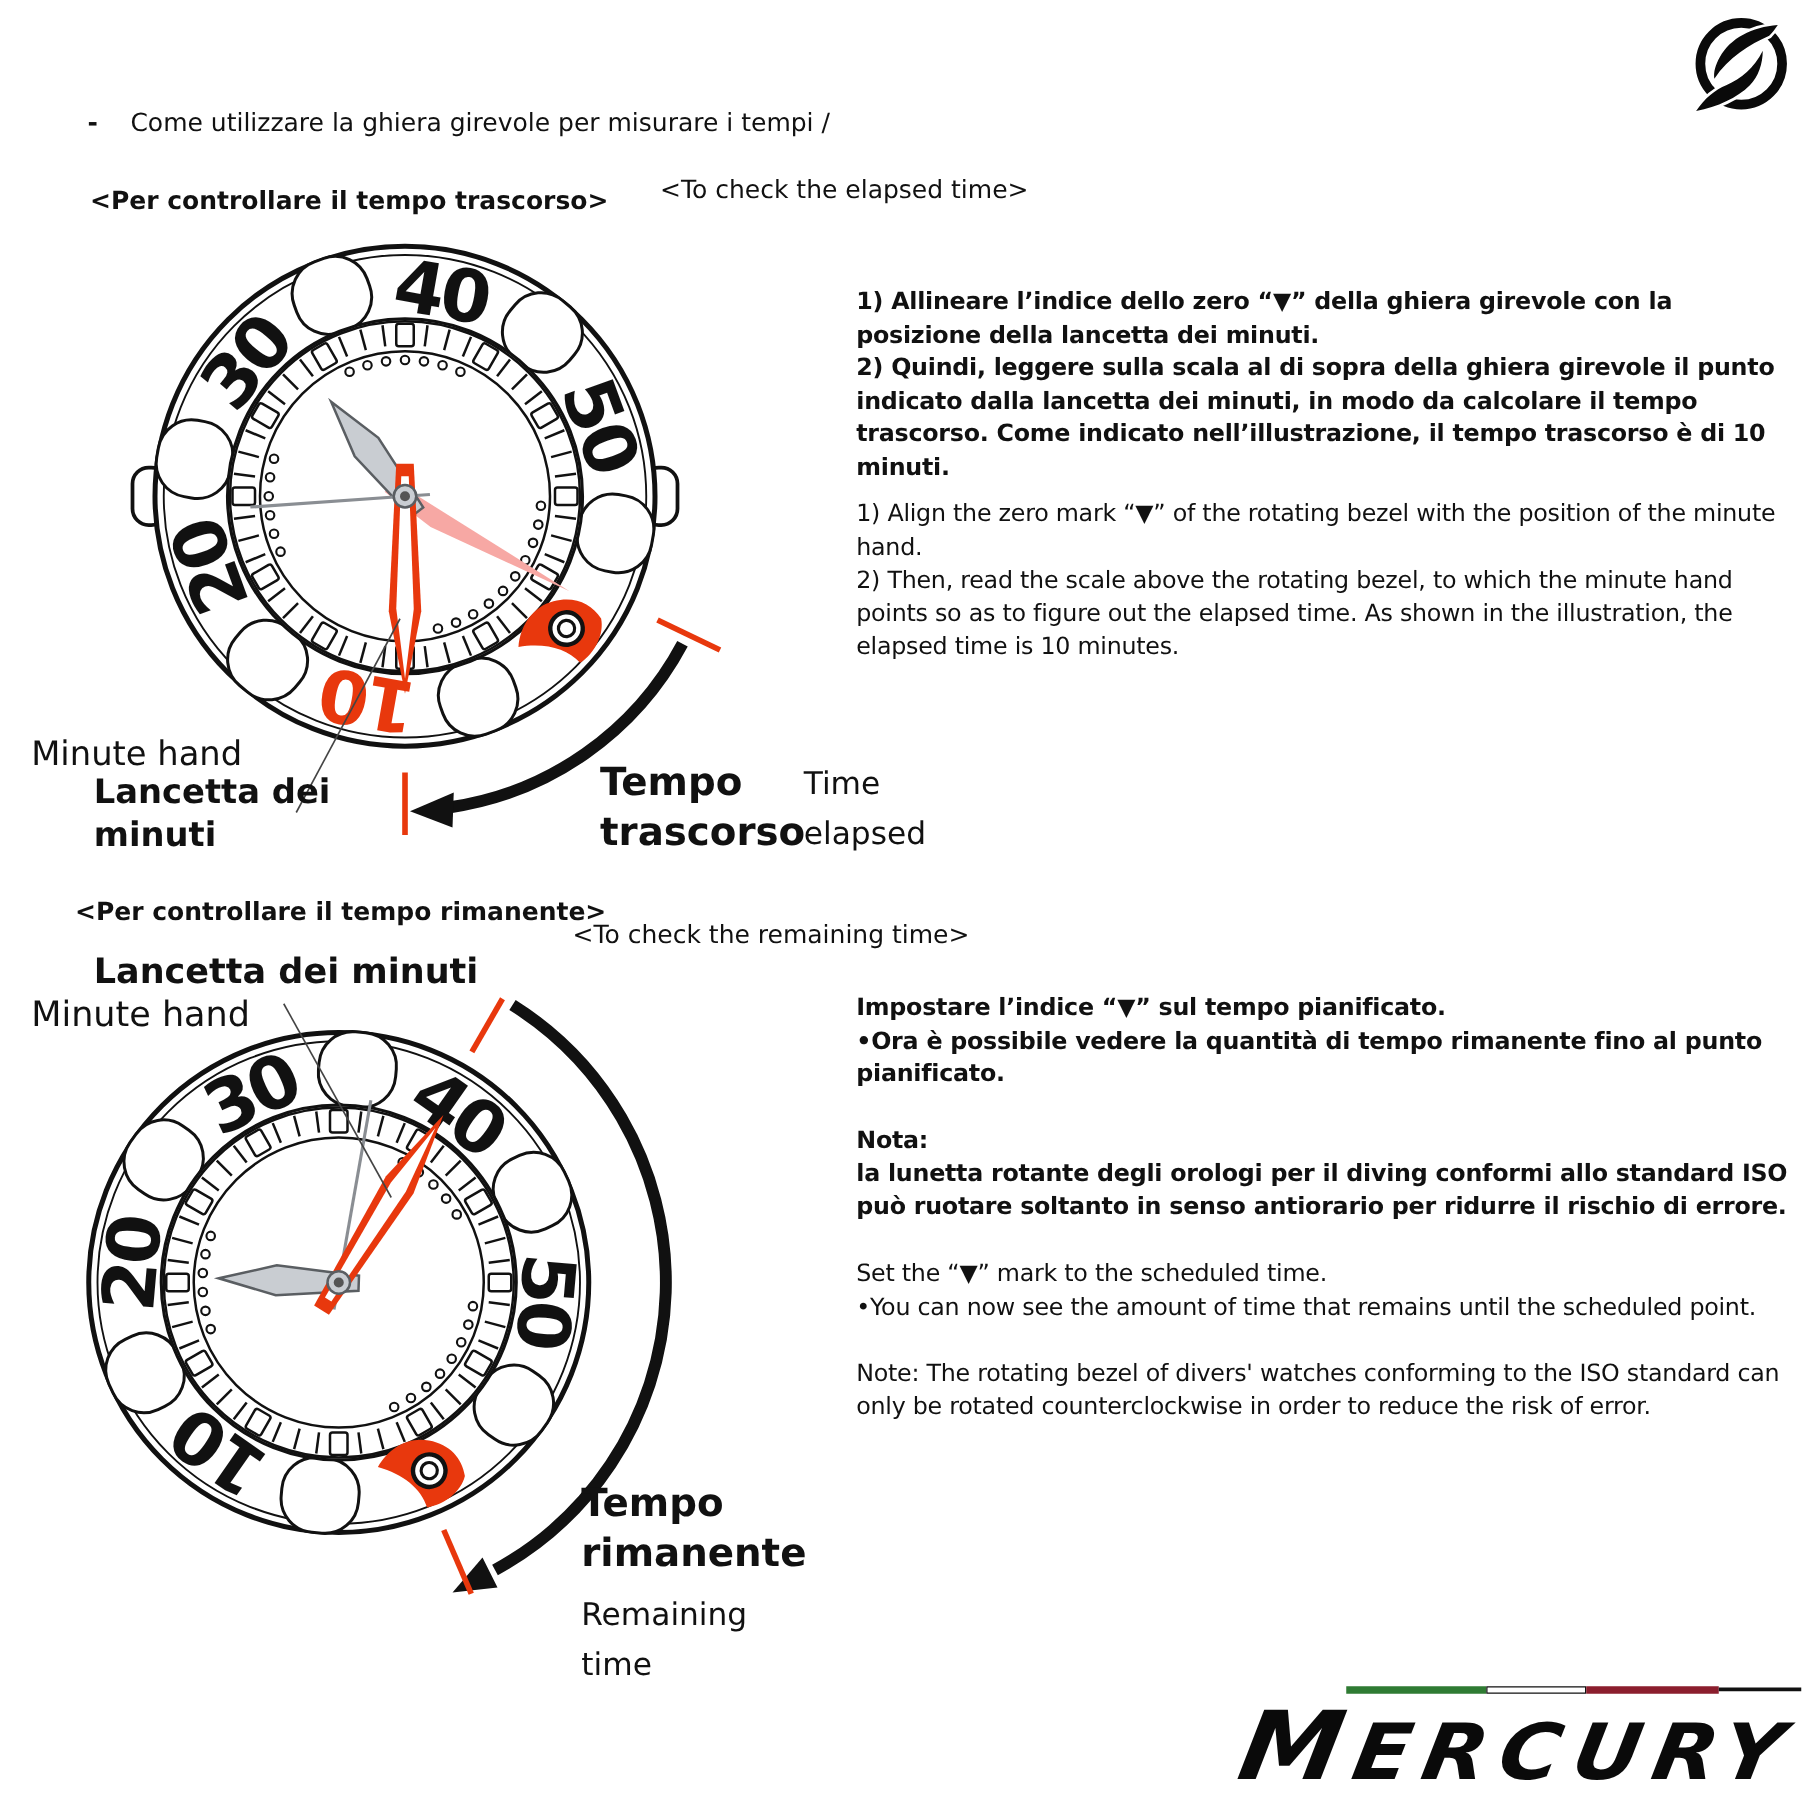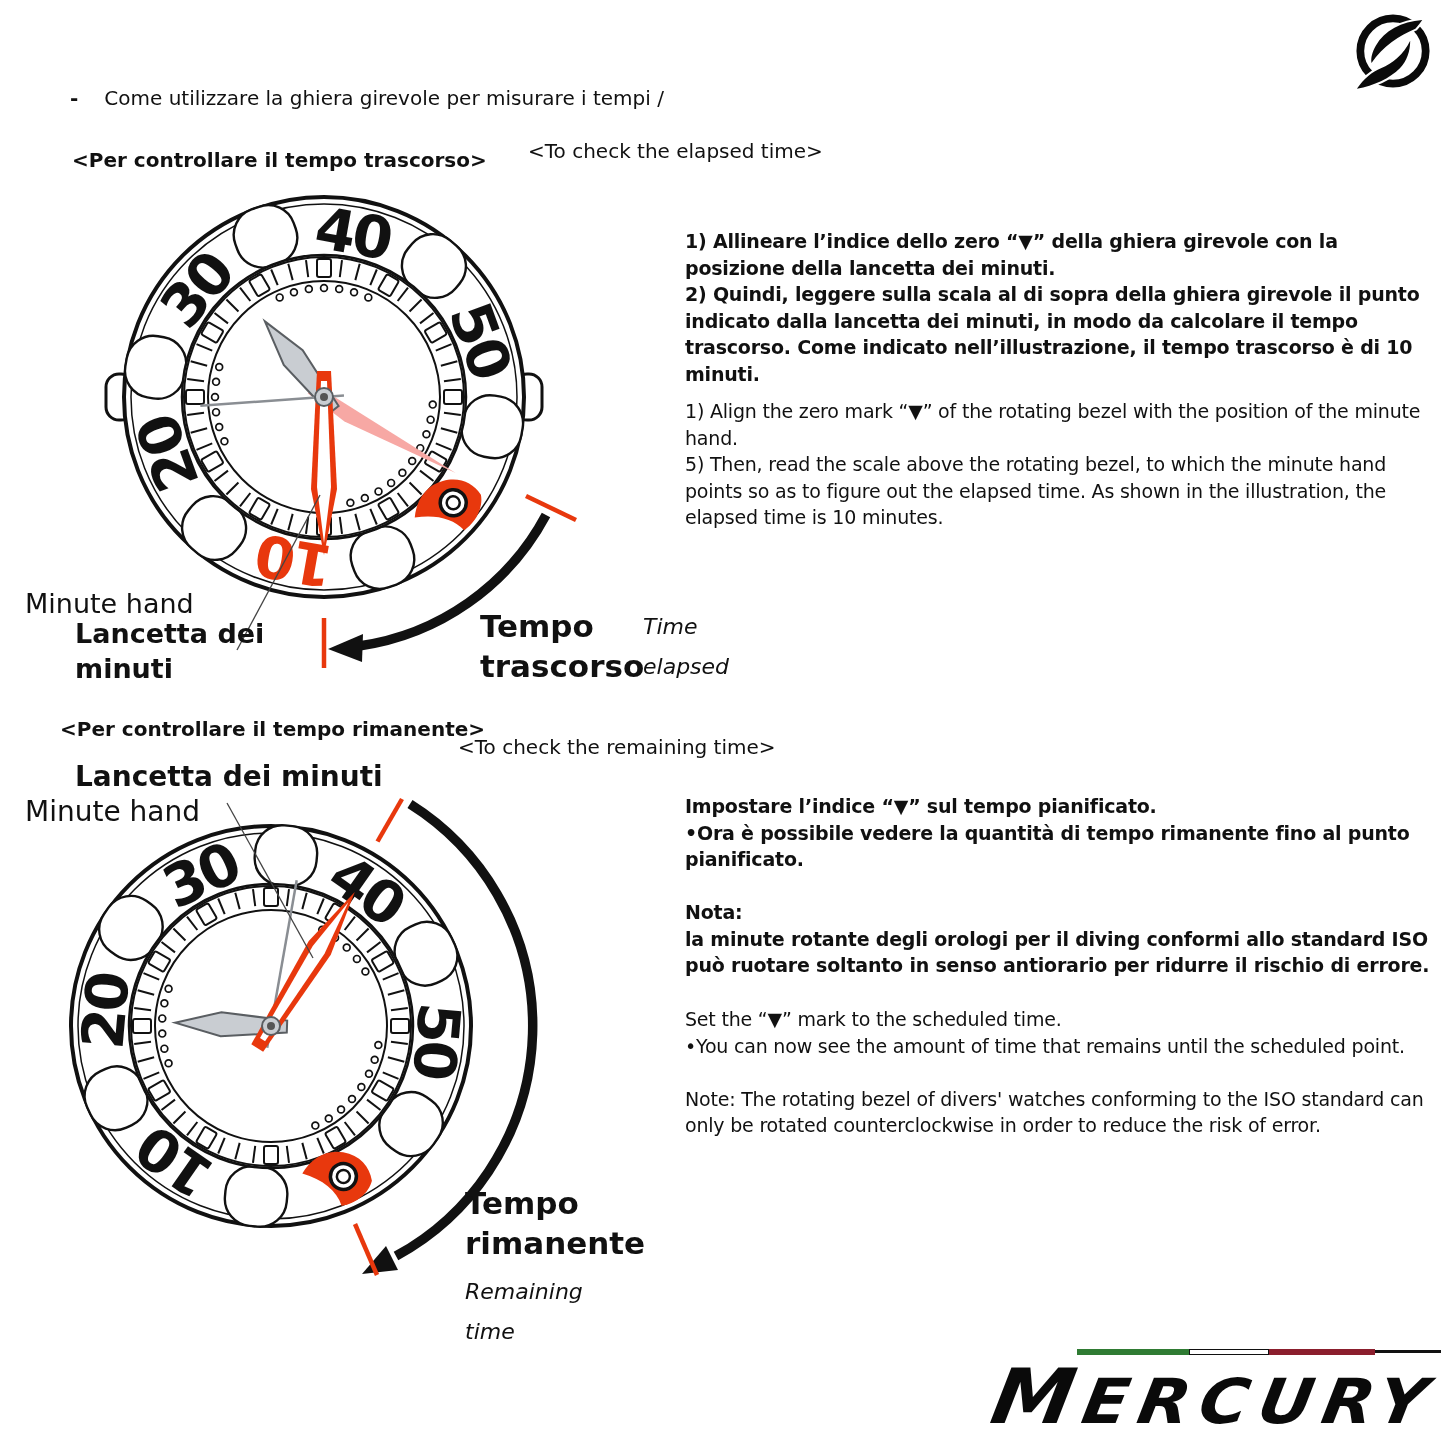--- a/index.html
+++ b/index.html
@@ -14,21 +14,21 @@
   #hdr .it{font-weight:normal;}
   #hdr .en{font-weight:normal;margin-left:9px;}
   .sechead-it{font-size:20px;font-weight:bold;}
   .sechead-en{font-size:20px;}
   
   .colblock{left:685px;width:745px;font-size:19px;line-height:26.5px;letter-spacing:-0.2px;}
   
   .lbl{font-size:27px;line-height:35px;}
   .lblb{font-size:27px;font-weight:bold;line-height:35px;}
   .biglbl{font-size:31px;font-weight:bold;line-height:40px;}
-  .biglbl-r{font-size:22px;line-height:40px;font-style:italic;}
+  .biglbl-r{font-size:25px;line-height:40px;}
   svg{position:absolute;}
   .case{fill:#fff;stroke:#111;}
   .lobe{fill:#fff;stroke:#111;stroke-width:2.4;}
   .bz{font-family:"DejaVu Sans","Liberation Sans",sans-serif;font-weight:bold;
       font-size:58px;letter-spacing:-3px;fill:#111;text-anchor:middle;}
   .redtick{stroke:#e8380d;stroke-width:4.5;}
   .leader{stroke:#444;stroke-width:1.3;}
   .arrow{fill:none;stroke:#111;stroke-width:9.5;}
   
   #mercury{left:985px;top:1342px;width:460px;height:95px;}
@@ -192,21 +192,21 @@
 <div class="abs lblb pre" style="left:75px;top:616px;">Lancetta dei
 minuti</div>
 <div class="abs biglbl pre" style="left:480px;top:606px;">Tempo
 trascorso</div>
 <div class="abs biglbl-r pre" style="left:643px;top:607px;">Time
 elapsed</div>
 
 <div class="abs colblock pre b" style="top:228px;">1) Allineare l’indice dello zero “▼” della ghiera girevole con la posizione della lancetta dei minuti.
 2) Quindi, leggere sulla scala al di sopra della ghiera girevole il punto indicato dalla lancetta dei minuti, in modo da calcolare il tempo trascorso. Come indicato nell’illustrazione, il tempo trascorso è di 10 minuti.</div>
 <div class="abs colblock pre" style="top:398px;">1) Align the zero mark “▼” of the rotating bezel with the position of the minute hand.
-5) Then, read the scale above the rotating bezel, to which the minute hand points so as to figure out the elapsed time. As shown in the illustration, the elapsed time is 10 minutes.</div>
+2) Then, read the scale above the rotating bezel, to which the minute hand points so as to figure out the elapsed time. As shown in the illustration, the elapsed time is 10 minutes.</div>
 
 <div class="abs sechead-it" style="left:60px;top:717px;">&lt;Per controllare il tempo rimanente&gt;</div>
 <div class="abs sechead-en" style="left:458px;top:735px;">&lt;To check the remaining time&gt;</div>
 
 <div class="abs" style="left:75px;top:760px;font-size:28px;font-weight:bold;">Lancetta dei minuti</div>
 <div class="abs" style="left:25px;top:795px;font-size:28px;">Minute hand</div>
 
 <svg style="left:45px;top:780px;" width="520" height="500" viewBox="0 0 520 500">
   <g transform="translate(226,246)">
     <circle class="case" r="200" stroke-width="4"></circle>
@@ -328,21 +328,21 @@
   <path class="arrow" d="M365,24 A262,262 0 0 1 351,476"></path>
   <polygon points="317,494 341,466 353,490" fill="#111"></polygon>
   <line class="redtick" x1="332.5" y1="61.5" x2="357" y2="19"></line>
   <line class="redtick" x1="310" y1="444" x2="332" y2="495"></line>
 </svg>
 
 <div class="abs colblock pre b" style="top:793px;z-index:2;">Impostare l’indice “▼” sul tempo pianificato.
 •Ora è possibile vedere la quantità di tempo rimanente fino al punto pianificato.
 
 Nota:
-la minute rotante degli orologi per il diving conformi allo standard ISO può ruotare soltanto in senso antiorario per ridurre il rischio di errore.</div>
+la lunetta rotante degli orologi per il diving conformi allo standard ISO può ruotare soltanto in senso antiorario per ridurre il rischio di errore.</div>
 <div class="abs colblock pre" style="top:1006px;z-index:2;">Set the “▼” mark to the scheduled time.
 •You can now see the amount of time that remains until the scheduled point.
 
 Note: The rotating bezel of divers' watches conforming to the ISO standard can only be rotated counterclockwise in order to reduce the risk of error.</div>
 
 <div class="abs biglbl pre" style="left:465px;top:1183px;z-index:2;">Tempo
 rimanente</div>
 <div class="abs biglbl-r pre" style="left:465px;top:1272px;z-index:2;">Remaining
 time</div>
 

